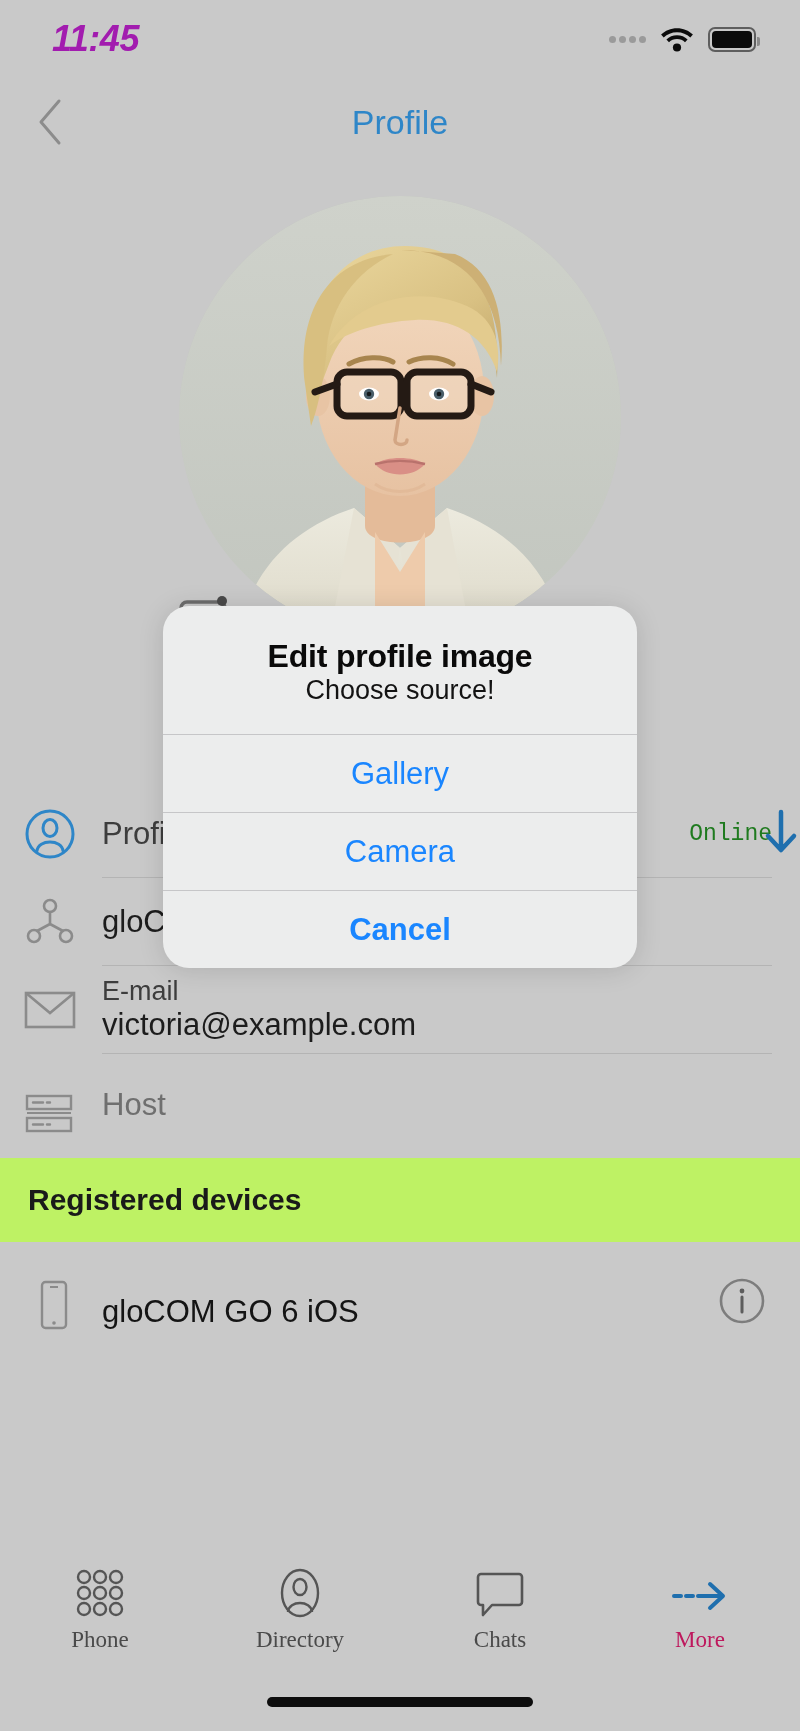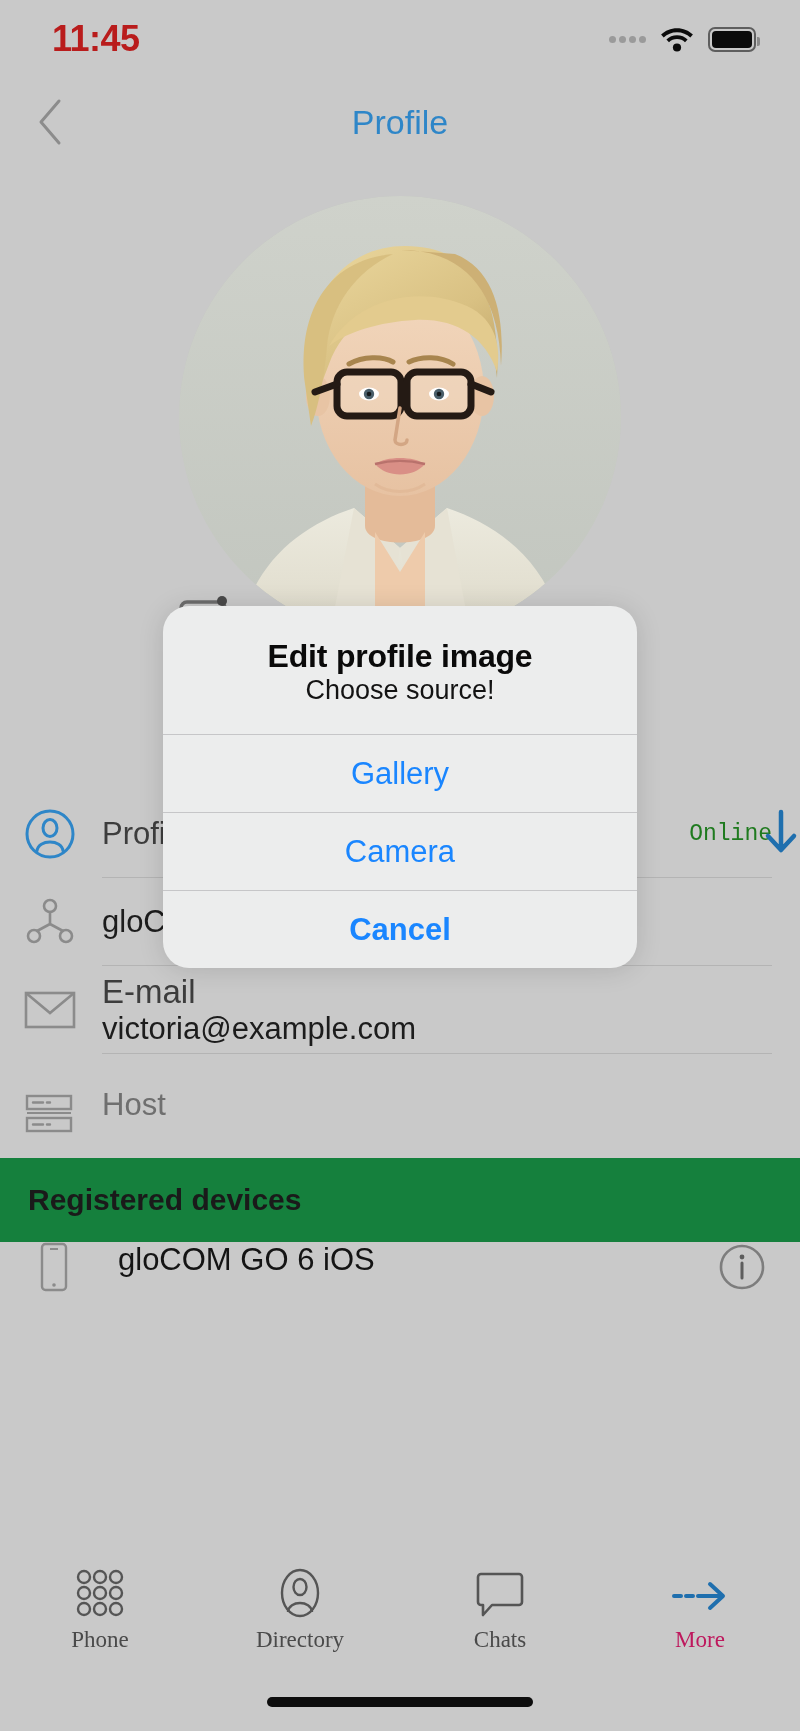--- a/index.html
+++ b/index.html
@@ -14,21 +14,21 @@
 
   
   .screen { position:absolute; inset:0; background:#c9c9c9; }
 
   
   .statusbar {
     position:absolute; top:0; left:0; right:0; height:78px;
     display:flex; align-items:center; justify-content:space-between;
     padding:0 44px 0 52px;
   }
-  .clock { font-size:36px; font-weight:600; color:#b91c1c; letter-spacing:-0.5px; }
+  .clock { font-size:36px; font-weight:600; color:#a21caf; letter-spacing:-0.5px;font-style:italic; }
   .status-right { display:flex; align-items:center; gap:14px; }
   .sig-dots { display:flex; gap:3px; align-items:flex-end; }
   .sig-dots i { width:7px; height:7px; background:#9a9a9a; border-radius:50%; display:block; }
   .wifi { position:relative; width:34px; height:26px; }
   .batt {
     width:48px; height:25px; border:2px solid #5e5e5e; border-radius:7px;
     position:relative; padding:2px;
   }
   .batt::after {
     content:""; position:absolute; right:-6px; top:8px; width:3px; height:9px;
@@ -72,27 +72,27 @@
   }
   .field-label { font-size:31px; color:#3d3d3d; }
   .field-label.muted { color:#6f6f6f; }
   .field-value { font-size:31px; color:#1c1c1c; }
   .status-green { color:#1e7a1e; font-size:23px;font-family:Liberation Mono, monospace; }
   .chev-down { margin-left:auto; display:flex; align-items:center; }
 
   
   .sect-header {
     position:absolute; left:0; right:0; top:1158px; height:84px;
-    background:#15803d; display:flex; align-items:center; padding-left:28px;
+    background:#bef264; display:flex; align-items:center; padding-left:28px;
   }
   .sect-header-text { font-size:30px; font-weight:700; color:#1a1a1a; }
 
   .device-row {
     position:absolute; left:0; right:5px; top:1242px; height:88px;
-    display:flex; align-items:flex-start; padding:0 28px 0 34px;gap:16px;
+    display:flex; align-items:flex-end; padding:0 28px 0 34px;
   }
   .device-icon { width:40px; display:flex; justify-content:center; }
   .device-name { font-size:31px; color:#141414; margin-left:28px; }
   .device-info { margin-left:auto; }
 
   
   .tabbar {
     position:absolute; left:0; right:0; bottom:62px; height:118px;
     display:flex; align-items:center;font-family:Liberation Serif, serif;
   }
@@ -278,21 +278,21 @@
     </div>
 
     <div class="field-row">
       <span class="field-icon">
         <svg width="52" height="40" viewBox="0 0 52 40">
           <rect x="2" y="3" width="48" height="34" fill="none" stroke="#8b8b8b" stroke-width="2.6"></rect>
           <path d="M2 3 L26 23 L50 3" fill="none" stroke="#8b8b8b" stroke-width="2.6"></path>
         </svg>
       </span>
       <div class="field-body" style="flex-direction:column;align-items:flex-start;justify-content:center;">
-        <span class="field-label" style="font-size:33px;text-align:center;">E-mail</span>
+        <span class="field-label" style="font-size:27px;text-align:center;">E-mail</span>
         <span class="field-value">victoria@example.com</span>
       </div>
     </div>
 
     <div class="field-row" style="height:96px;">
       <span class="field-icon" style="top:62%;">
         <svg width="52" height="42" viewBox="0 0 52 42">
           <rect x="3" y="3" width="44" height="13" fill="none" stroke="#8b8b8b" stroke-width="2.4"></rect>
           <rect x="3" y="25" width="44" height="13" fill="none" stroke="#8b8b8b" stroke-width="2.4"></rect>
           <path d="M9 9.5 L19 9.5 M23 9.5 L26 9.5 M9 31.5 L19 31.5 M23 31.5 L26 31.5" stroke="#8b8b8b" stroke-width="2.4" stroke-linecap="round"></path>

